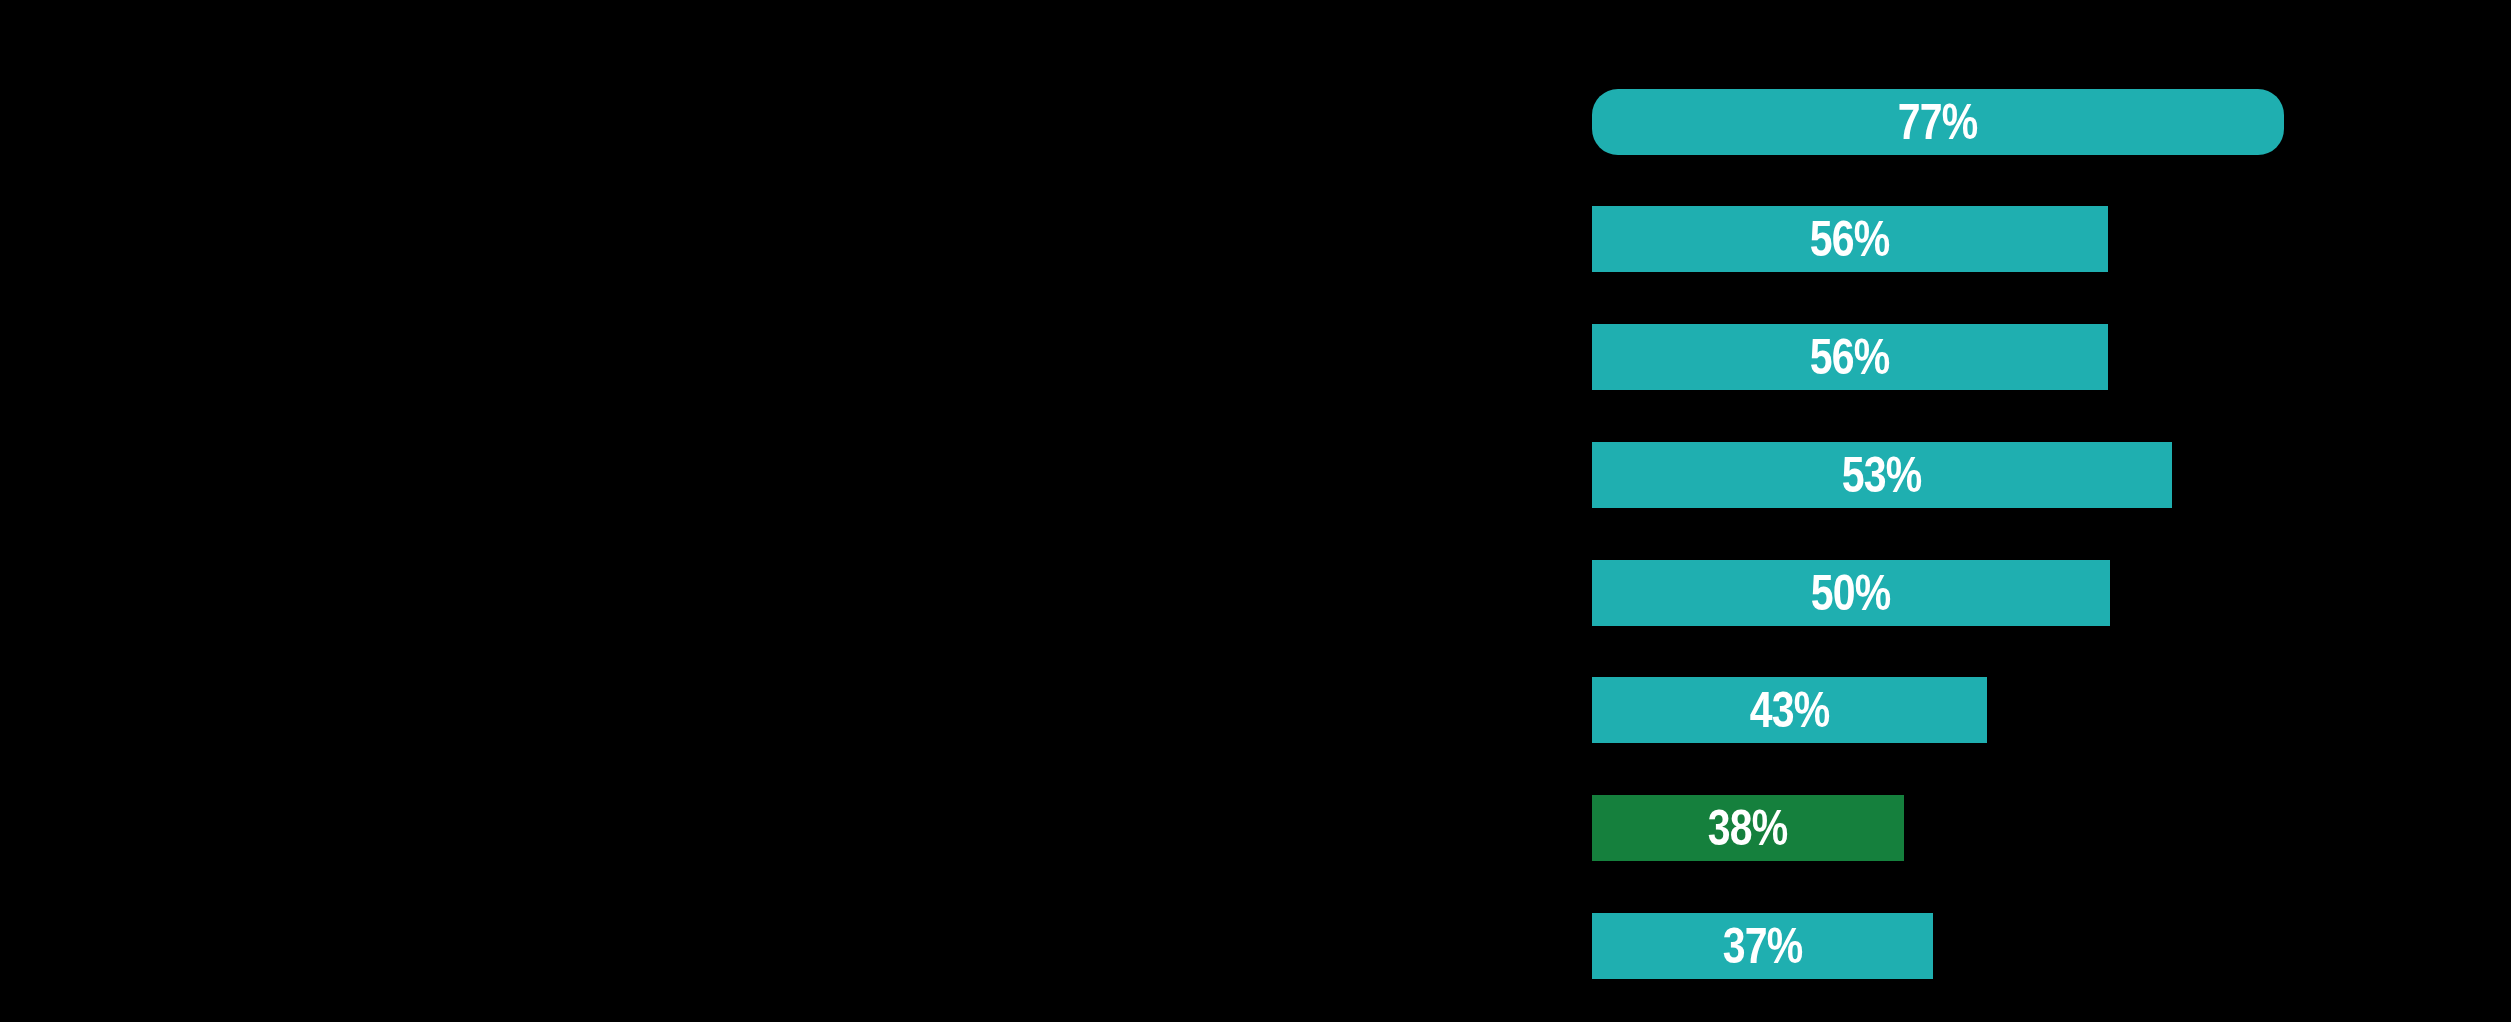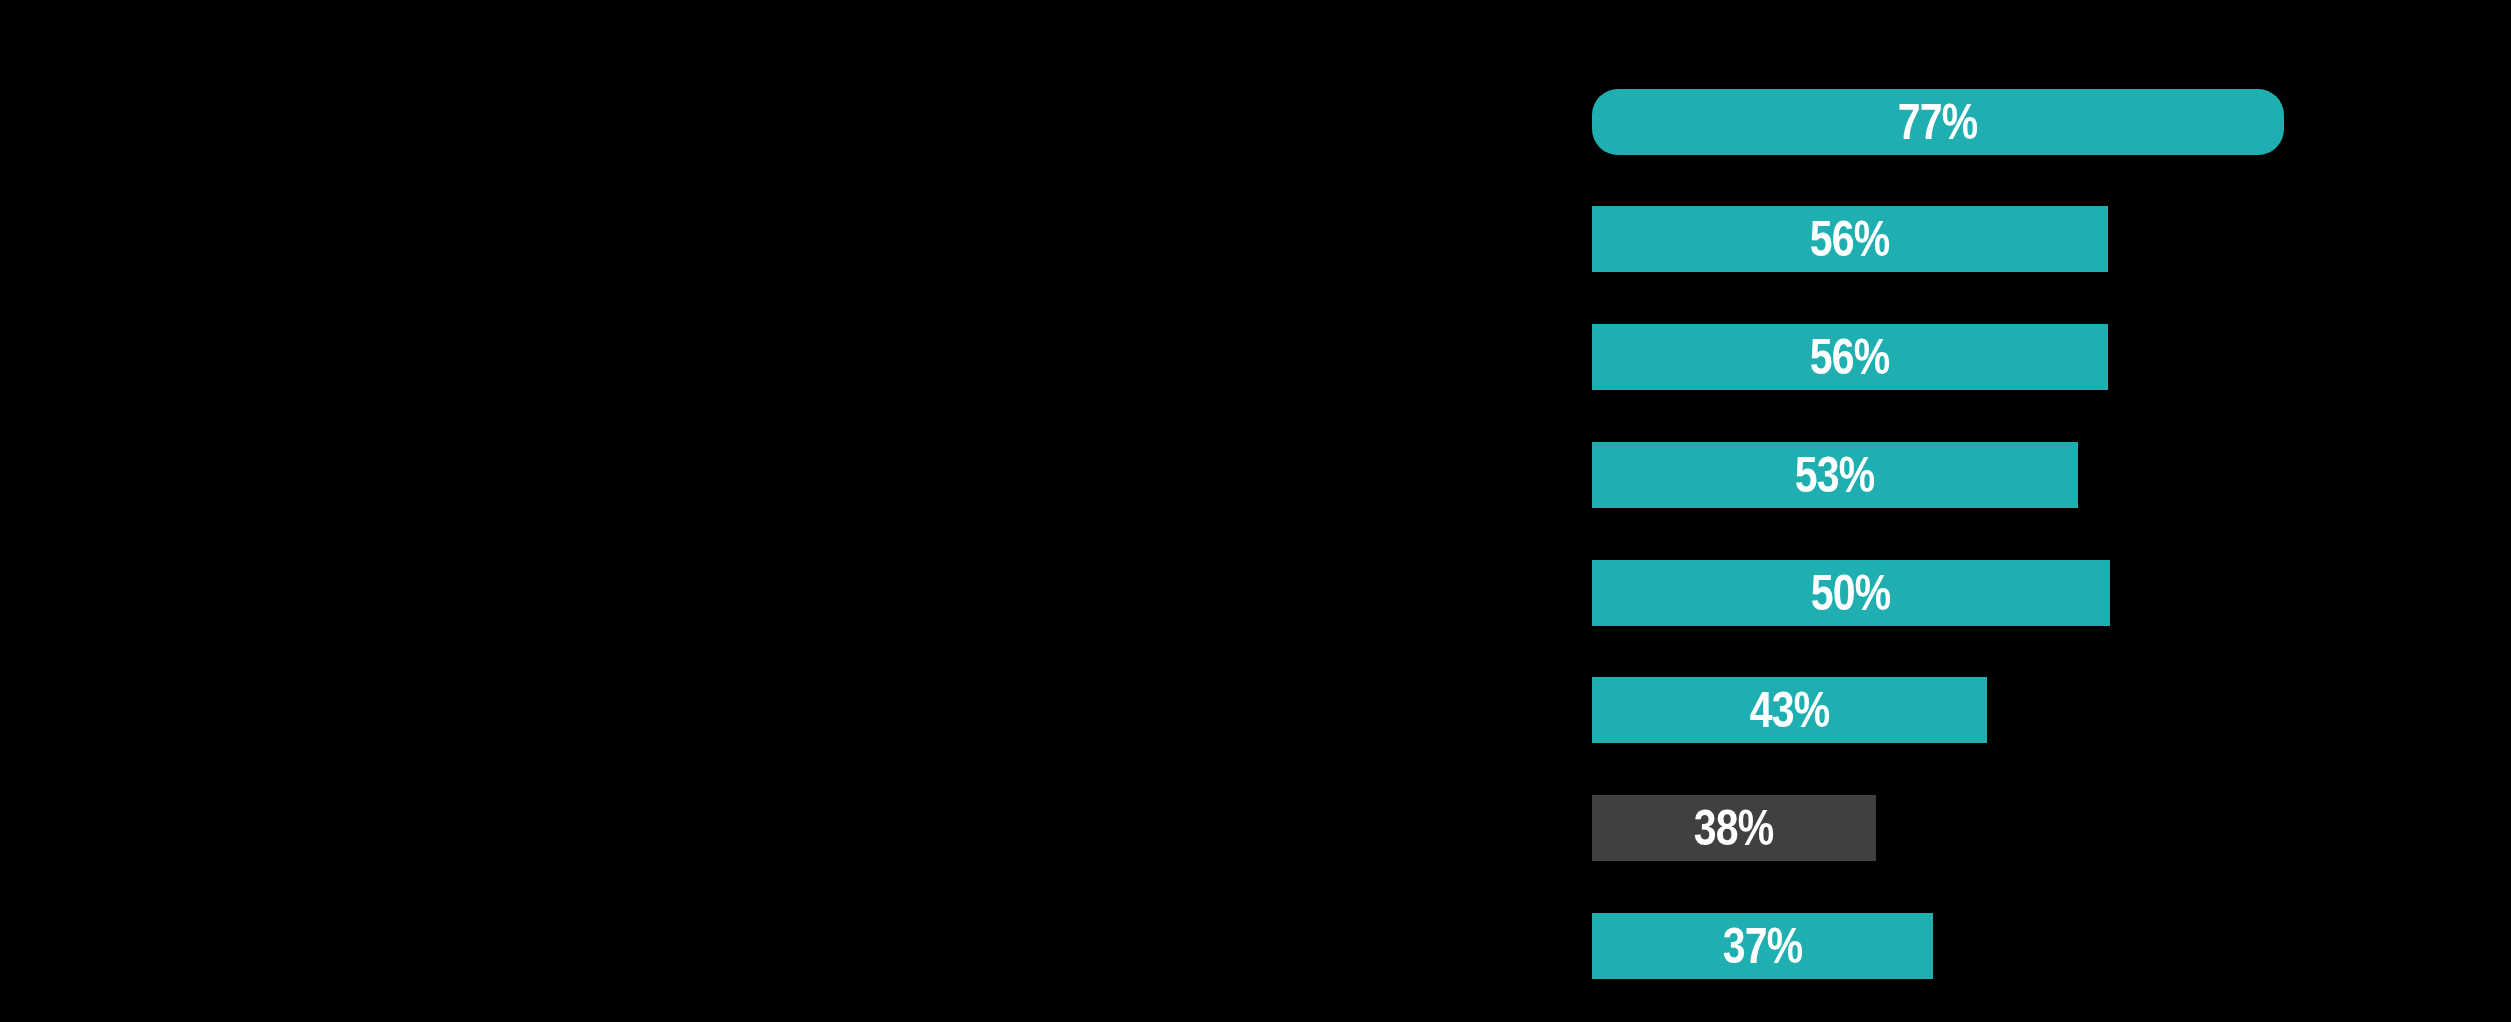--- a/index.html
+++ b/index.html
@@ -67,36 +67,36 @@
         <div class="bar" style="width: 516px; background: rgb(31, 175, 176);">
           <span class="bar-label" style="color: rgb(255, 255, 255);">56%</span>
         </div>
       </div>
       <div class="bar-row" style="top: 324px;">
         <div class="bar" style="width: 516px; background: rgb(31, 175, 176);">
           <span class="bar-label" style="color: rgb(255, 255, 255);">56%</span>
         </div>
       </div>
       <div class="bar-row" style="top: 442px;">
-        <div class="bar" style="width: 486px; background: rgb(31, 175, 176);">
+        <div class="bar" style="width: 580px; background: rgb(31, 175, 176);">
           <span class="bar-label" style="color: rgb(255, 255, 255);">53%</span>
         </div>
       </div>
       <div class="bar-row" style="top: 560px;">
         <div class="bar" style="width: 518px; background: rgb(31, 175, 176);">
           <span class="bar-label" style="color: rgb(255, 255, 255);">50%</span>
         </div>
       </div>
       <div class="bar-row" style="top: 677px;">
         <div class="bar" style="width: 395px; background: rgb(31, 175, 176); text-align: center;">
           <span class="bar-label" style="color: rgb(255, 255, 255);">43%</span>
         </div>
       </div>
       <div class="bar-row" style="top: 795px;">
-        <div class="bar" style="width: 284px; background: #404040;">
+        <div class="bar" style="width: 312px; background: #15803d;">
           <span class="bar-label" style="color: rgb(255, 255, 255);">38%</span>
         </div>
       </div>
       <div class="bar-row" style="top: 913px;">
         <div class="bar" style="width: 341px; background: rgb(31, 175, 176);">
           <span class="bar-label" style="color: rgb(255, 255, 255);">37%</span>
         </div>
       </div>
     </div>
 </div>

